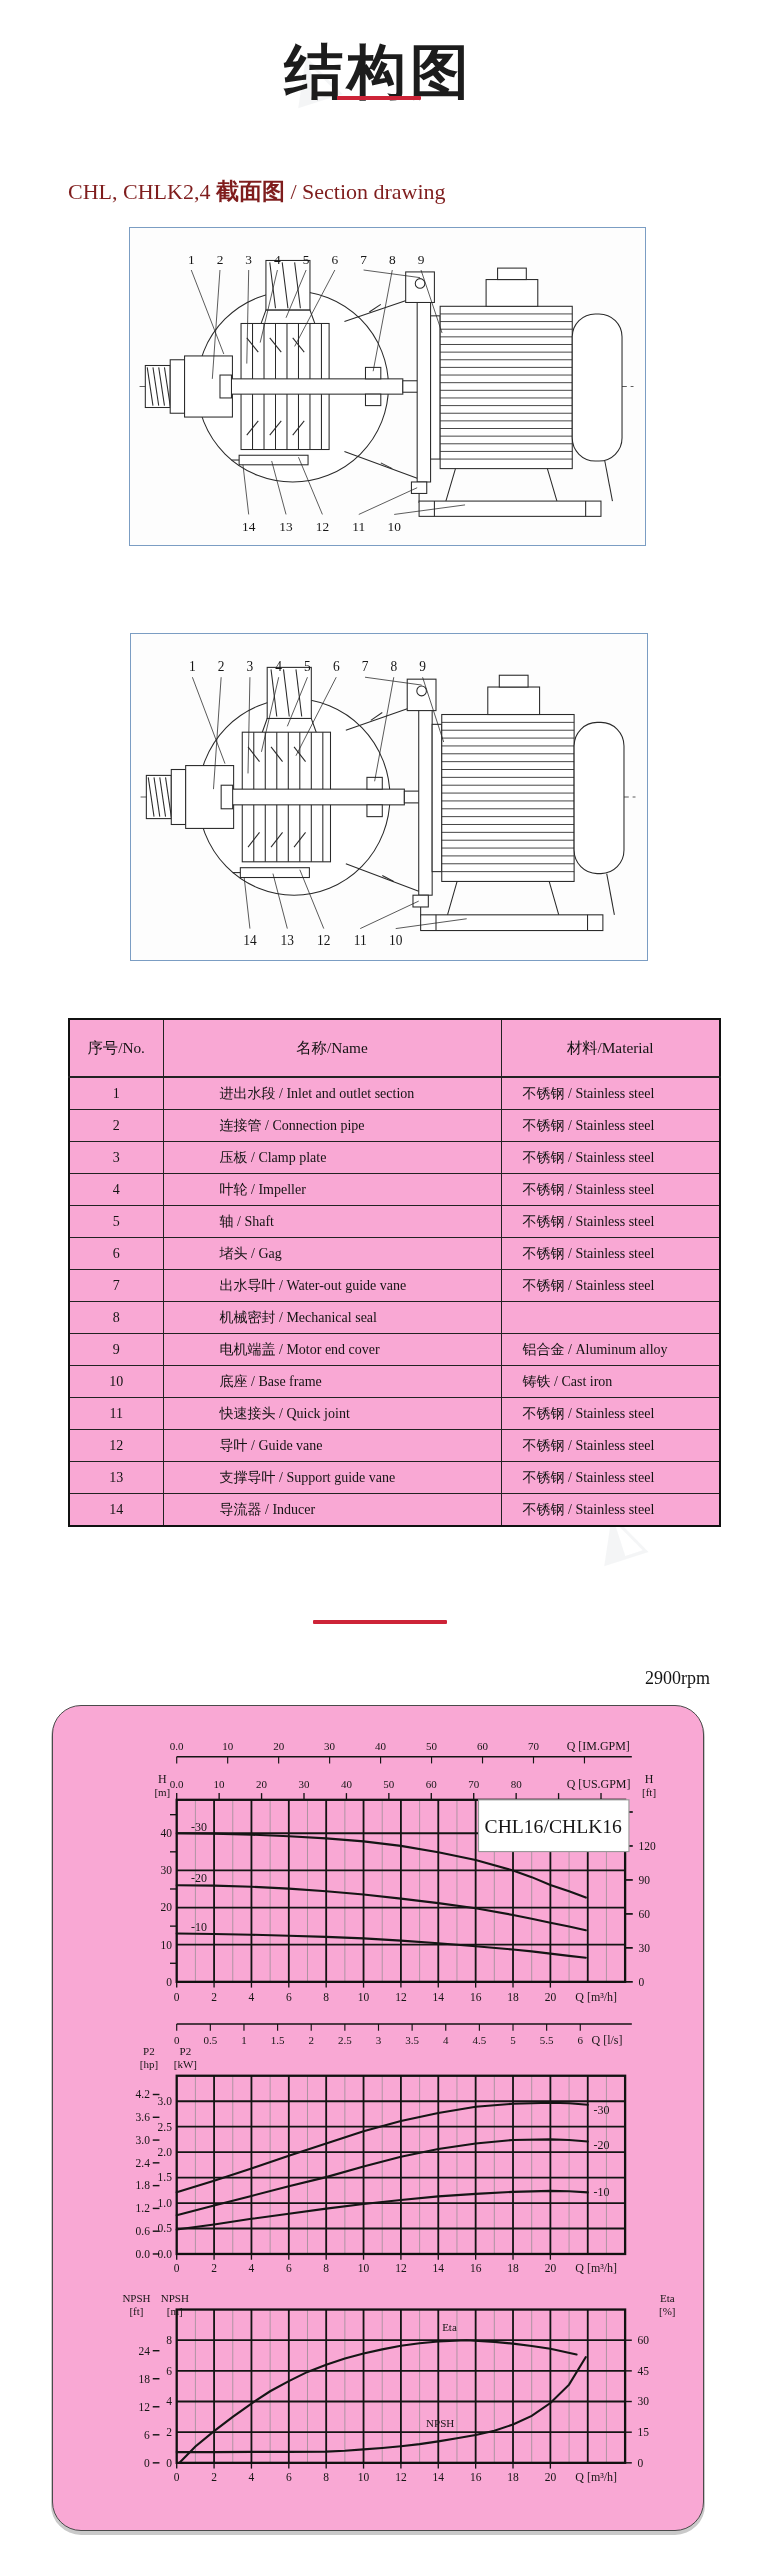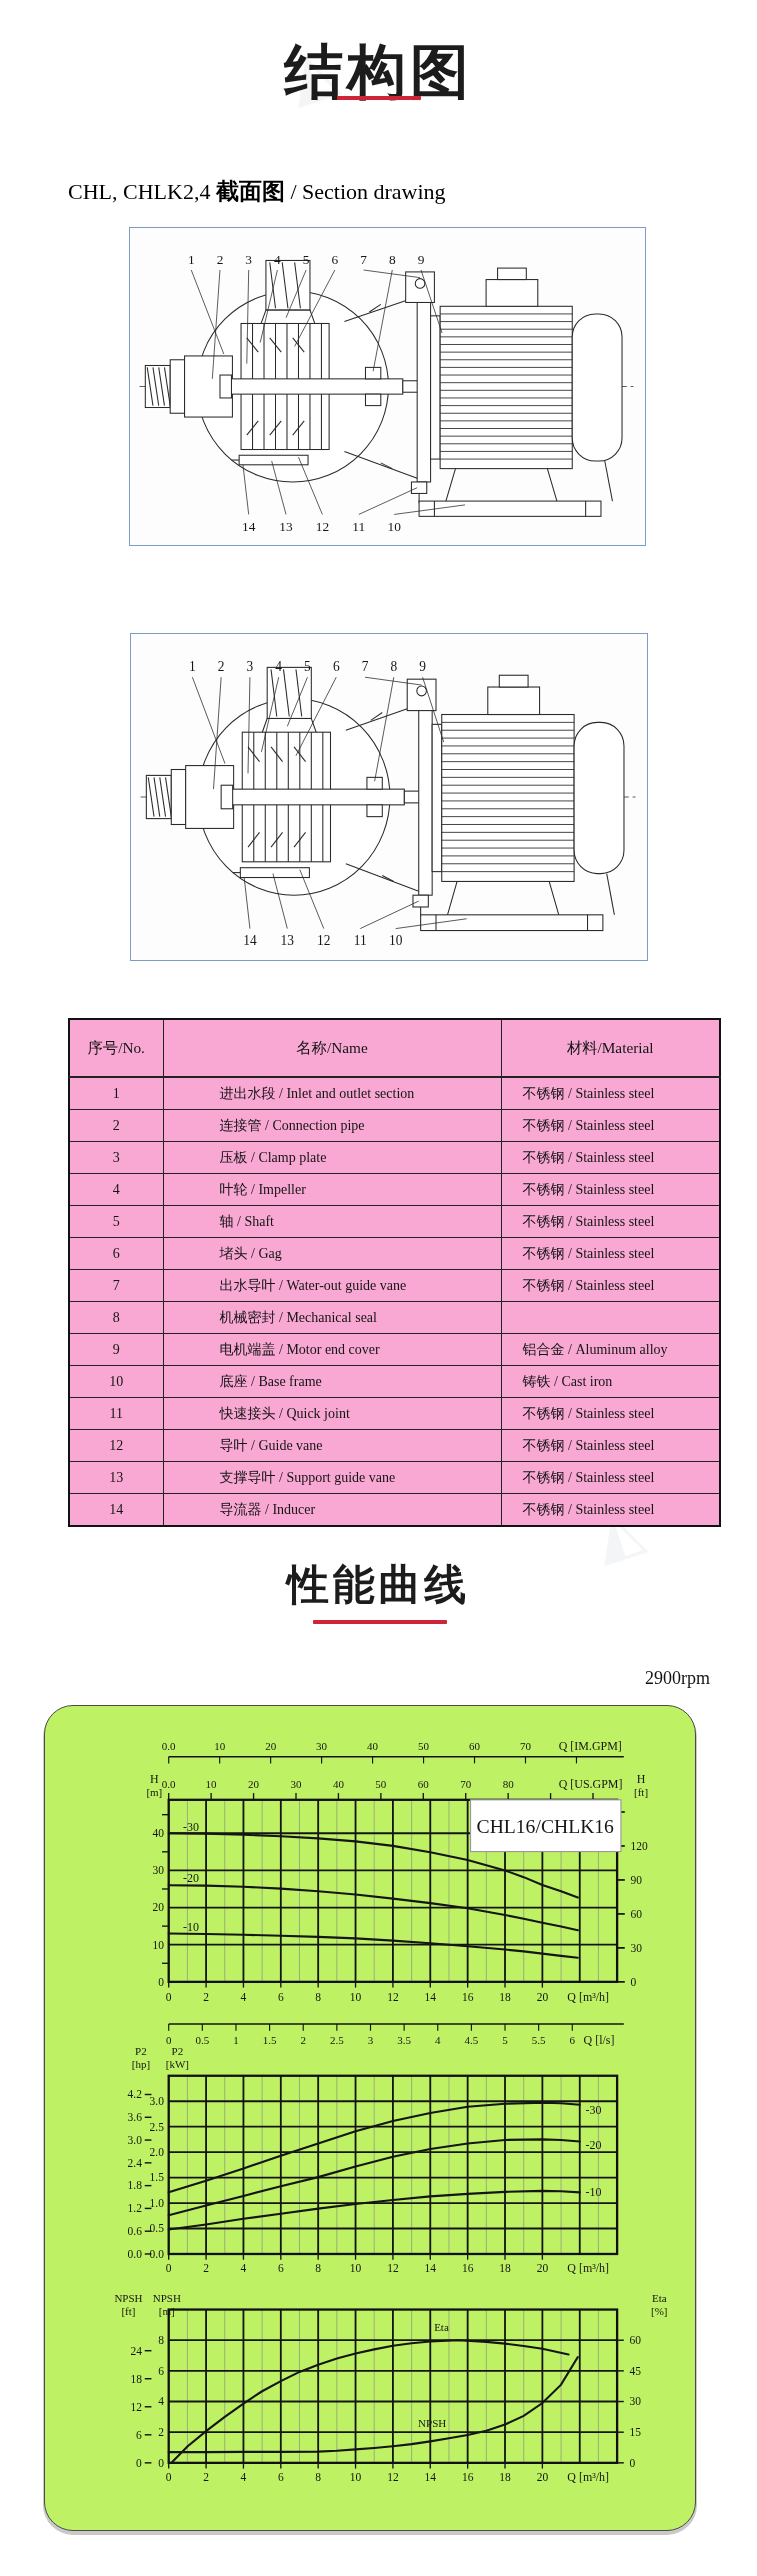--- a/index.html
+++ b/index.html
@@ -2,34 +2,34 @@
 <html><head>
 <meta charset="utf-8">
 <style>
   html,body{margin:0;padding:0;background:#e8e8e8;}
   #page{position:relative;width:757px;height:2576px;background:#ffffff;margin:0 auto;
         font-family:"Liberation Serif","DejaVu Serif",serif;color:#141414;overflow:hidden;}
   .abs{position:absolute;}
   .big-title{font-family:"DejaVu Sans","Liberation Sans",sans-serif;font-weight:bold;color:#1c1c1c;
              text-align:center;letter-spacing:3.8px;}
   .redline{position:absolute;height:3.8px;border-radius:1px;}
-  .section-heading{position:absolute;font-size:22px;white-space:nowrap;color:#000000;}
+  .section-heading{position:absolute;font-size:22px;white-space:nowrap;color:#7f1d1d;}
   .section-heading .cjk{font-weight:bold;font-family:"DejaVu Sans","Liberation Sans",sans-serif;font-size:23px;}
   .draw-box{position:absolute;border:1.9px solid #7b9dc3;background:#fdfdfd;}
   .draw-box svg{width:100%;height:100%;display:block;}
   #mat-table{position:absolute;border-collapse:collapse;table-layout:fixed;background:#f9a8d4;}
   #mat-table th,#mat-table td{border:1.3px solid #222;font-weight:normal;overflow:hidden;white-space:nowrap;}
   #mat-table thead th{height:54px;font-size:15.3px;text-align:center;border-bottom-width:2.1px;}
   #mat-table td{height:29px;font-size:14px;}
   #mat-table td.c-no{text-align:center;}
   #mat-table td.c-name{padding-left:56px;}
   #mat-table td.c-mat{padding-left:21px;}
   #mat-table{border:2.3px solid #111;}
-  #perf-panel{position:absolute;left:44px;top:1705px;width:650px;height:824px;
-              border:1.9px solid #4a4a4a;border-radius:29px;background:#bef264;
+  #perf-panel{position:absolute;left:52px;top:1705px;width:650px;height:824px;
+              border:1.9px solid #4a4a4a;border-radius:29px;background:#f9a8d4;
               box-shadow:0 2.9px 0 1px #c9c9c9;}
   #perf-panel svg{position:absolute;left:-1.9px;top:-1.9px;}
   #rpm-label{position:absolute;left:537px;top:1668px;width:173px;text-align:right;font-size:18px;}
   .wm{position:absolute;color:#8d98a5;opacity:0.09;font-size:61px;transform:rotate(-18deg);
       font-family:"DejaVu Sans",sans-serif;pointer-events:none;}
   svg text{font-family:"Liberation Serif","DejaVu Serif",serif;fill:#161616;}
 </style>
 </head>
 <body>
 
@@ -350,21 +350,20 @@
           <td class="c-mat">不锈钢 / Stainless steel</td>
         </tr>
         <tr>
           <td class="c-no">14</td>
           <td class="c-name">导流器 / Inducer</td>
           <td class="c-mat">不锈钢 / Stainless steel</td>
         </tr>
       </tbody>
   </table>
 
-  <div class="abs big-title" id="title-perf" style="left:0;top:1557px;width:757px;font-size:42px;">性能曲线</div>
   <div class="redline" id="redline-2" style="left: 313px; top: 1620px; width: 134px; background: rgb(205, 36, 56);"></div>
   <div id="rpm-label">2900rpm</div>
 
   <div id="perf-panel">
     <svg id="perf-svg" width="650" height="824" viewBox="54 1778 678 860">
         <g>
           <line x1="204.5" y1="1878" x2="204.5" y2="2068" stroke="#8a8a8a" stroke-width="0.7"></line>
           <line x1="243.5" y1="1878" x2="243.5" y2="2068" stroke="#8a8a8a" stroke-width="0.7"></line>
           <line x1="282.5" y1="1878" x2="282.5" y2="2068" stroke="#8a8a8a" stroke-width="0.7"></line>
           <line x1="321.5" y1="1878" x2="321.5" y2="2068" stroke="#8a8a8a" stroke-width="0.7"></line>

